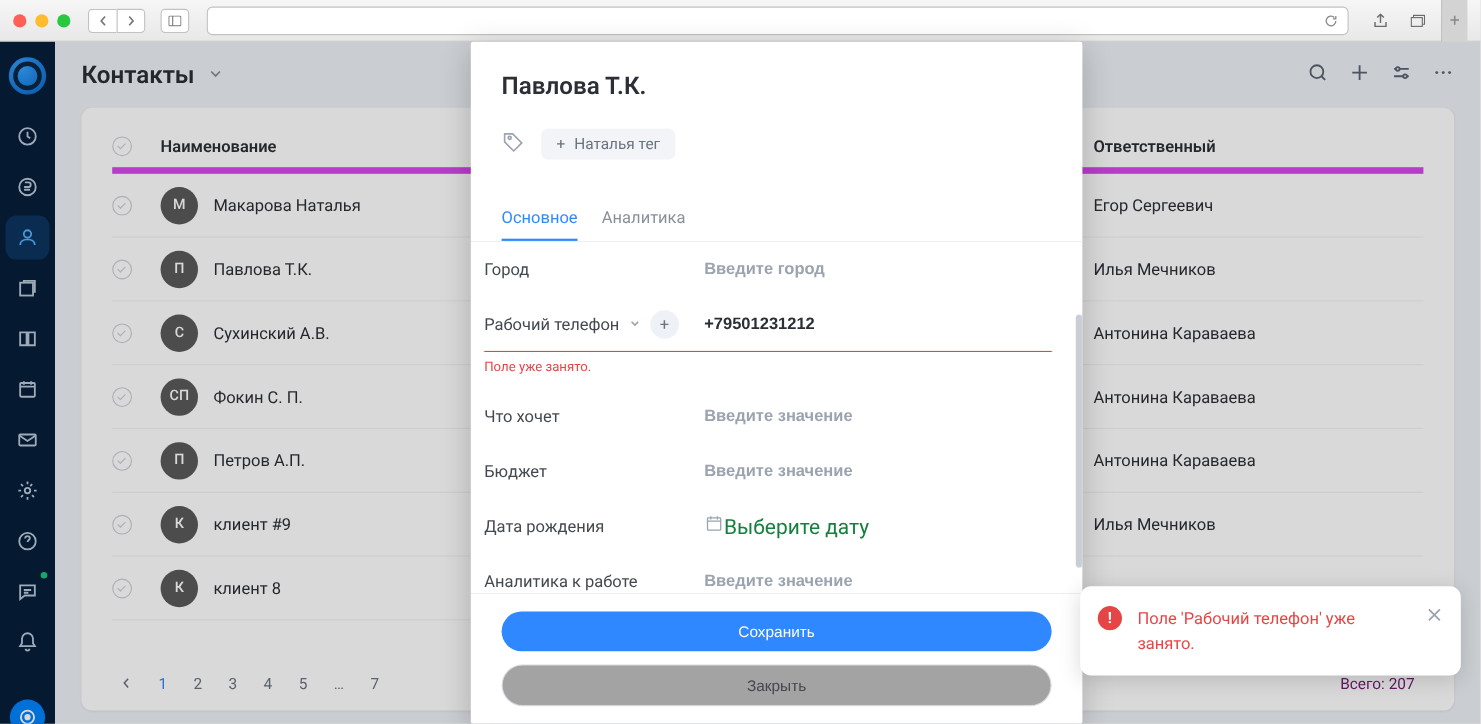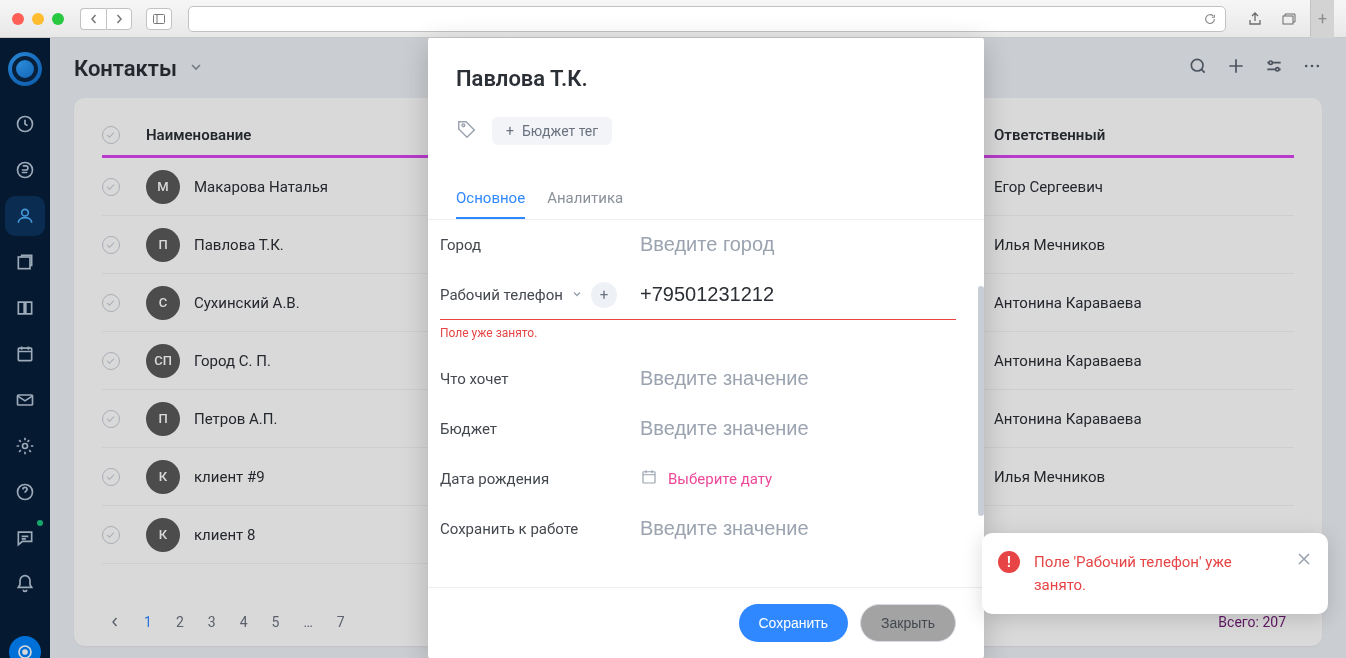--- a/index.html
+++ b/index.html
@@ -29,21 +29,21 @@
 .sidebar-bottom .sidebar-item:last-child { background: #0084ff; color: #fff; border-radius: 50%; width: 32px; height: 32px; }
 
 .content { flex: 1; padding: 0 24px; position: relative; }
 .page-header { display: flex; align-items: center; height: 60px; }
 .page-title { font-size: 22px; font-weight: 600; color: #2b2f36; }
 .page-title-chevron { margin-left: 12px; color: #8a9099; }
 .header-actions { margin-left: auto; display: flex; gap: 18px; color: #5a6370; }
 .header-actions svg, .header-actions span { cursor: pointer; }
 
 .card { background: #fff; border-radius: 10px; padding: 16px 28px 16px 28px; box-shadow: 0 1px 2px rgba(0,0,0,0.05); height: 548px; position: relative; display: flex; flex-direction: column; }
-.table-head-row { display: flex; align-items: center; height: 44px; border-bottom: 3px solid #d946ef; color: #2b2f36; font-weight: 600; font-size: 15px; }
+.table-head-row { display: flex; align-items: center; height: 44px; border-bottom: 6px solid #d946ef; color: #2b2f36; font-weight: 600; font-size: 15px; }
 .row { display: flex; align-items: center; height: 58px; border-bottom: 1px solid #f2f2f2; }
 .col-check { width: 44px; display: flex; align-items: center; justify-content: flex-start; }
 .check-circle { width: 18px; height: 18px; border: 1.5px solid #c9ced6; border-radius: 50%; position: relative; }
 .check-circle::after { content: ""; width: 6px; height: 3px; border-left: 1.5px solid #c9ced6; border-bottom: 1.5px solid #c9ced6; position: absolute; transform: rotate(-45deg); left: 4px; top: 5px; }
 .col-name { flex: 1; display: flex; align-items: center; gap: 14px; color: #2b2f36; font-size: 15px; }
 .avatar { width: 34px; height: 34px; border-radius: 50%; background: #5a5a5a; color: #fff; display: flex; align-items: center; justify-content: center; font-size: 13px; font-weight: 500; }
 .col-owner { width: 300px; color: #2b2f36; font-size: 15px; }
 
 .pager { display: flex; align-items: center; gap: 24px; padding: 14px 8px 0 8px; color: #6b7280; font-size: 14px; margin-top: auto; }
 .pager .active { color: #2f88ff; }
@@ -66,27 +66,27 @@
 .owner-name { font-size: 15px; color: #2b2f36; }
 .tabs { display: flex; gap: 22px; border-bottom: 1px solid #eceef1; padding: 0 28px; }
 .tab { padding: 10px 0; font-size: 15px; color: #8a9099; cursor: pointer; border-bottom: 2px solid transparent; }
 .tab.active { color: #2f88ff; border-bottom-color: #2f88ff; }
 
 .form { flex: 1; overflow: auto; padding: 0 28px 10px 12px; }
 .form-row { display: flex; align-items: center; min-height: 50px; border-bottom: 1px solid transparent; }
 .form-label { width: 200px; color: #44484f; font-size: 15px; display: flex; align-items: center; gap: 8px; }
 .form-label .chev { color: #9aa3af; }
 .add-circle { width: 26px; height: 26px; border-radius: 50%; background: #eef1f6; display: flex; align-items: center; justify-content: center; color: #6b7280; cursor: pointer; }
-.form-input { flex: 1; font-size: 20px; color: #2b2f36; border: none; outline: none; background: transparent; }
+.form-input { flex: 1; font-size: 15px; color: #2b2f36; border: none; outline: none; background: transparent; font-weight: bold; }
 .form-input::placeholder { color: #9aa3af; }
-.form-placeholder { color: #ec4899; font-size: 15px; flex: 1; display: flex; align-items: center; gap: 10px; }
+.form-placeholder { color: #15803d; font-size: 19px; flex: 1; display: flex; align-items: center; }
 .form-row.error { border-bottom: 1px solid #e74545; }
 .error-msg { color: #e74545; font-size: 12px; margin: 6px 0 14px 0; }
 
-.modal-footer { display: flex; justify-content: flex-end; gap: 12px; padding: 16px 28px; border-top: 1px solid #eceef1; }
+.modal-footer { display: flex; justify-content: flex-end; gap: 12px; padding: 16px 28px; border-top: 1px solid #eceef1; flex-direction: column; }
 .btn { padding: 10px 20px; border-radius: 20px; font-size: 14px; cursor: pointer; border: none; }
 .btn-primary { background: #2f88ff; color: #fff; }
 .btn-secondary { background: #a3a3a3; color: #44484f; border: 1px solid #d5d9e0; }
 
 
 .toast { position: absolute; right: 18px; bottom: 44px; width: 346px; background: #fff; border-radius: 10px; box-shadow: 0 4px 20px rgba(0,0,0,0.15); padding: 18px 16px; display: flex; gap: 14px; align-items: flex-start; z-index: 99; }
 .toast-icon { width: 22px; height: 22px; border-radius: 50%; background: #e74545; color: #fff; display: flex; align-items: center; justify-content: center; font-weight: 700; font-size: 14px; flex-shrink: 0; }
 .toast-msg { color: #e74545; font-size: 15px; line-height: 1.5; flex: 1; }
 .toast-close { color: #9aa3af; cursor: pointer; flex-shrink: 0; }
 
@@ -283,21 +283,21 @@
             <span>Сухинский А.В.</span>
           </div>
         <div class="col-owner">Антонина Караваева</div>
       </div>
       <div class="row">
         <div class="col-check">
             <div class="check-circle"></div>
           </div>
         <div class="col-name">
             <div class="avatar">СП</div>
-            <span>Город С. П.</span>
+            <span>Фокин С. П.</span>
           </div>
         <div class="col-owner">Антонина Караваева</div>
       </div>
       <div class="row">
         <div class="col-check">
             <div class="check-circle"></div>
           </div>
         <div class="col-name">
             <div class="avatar">П</div>
             <span>Петров А.П.</span>
@@ -347,21 +347,21 @@
 <div class="modal">
   <div class="modal-header">
     <div class="modal-title">Павлова Т.К.</div>
     <div class="tag-row">
       <span class="tag-icon"><svg width="22" height="22" viewBox="0 0 24 24" fill="none" stroke="currentColor" stroke-width="1.6">
             <path d="M3 12V4h8l9 9-8 8-9-9z"></path>
             <circle cx="8" cy="8" r="1.5"></circle>
           </svg></span>
       <div class="tag-add">
         <span>+</span>
-        <span>Бюджет тег</span>
+        <span>Наталья тег</span>
       </div>
     </div>
   </div>
   <div class="tabs">
     <div class="tab active">Основное</div>
     <div class="tab">Аналитика</div>
   </div>
 
   <div class="form">
     <div class="form-row">
@@ -393,21 +393,21 @@
       <div class="form-label">Дата рождения</div>
       <div class="form-placeholder">
         <span><svg width="18" height="18" viewBox="0 0 24 24" fill="none" stroke="#9aa3af" stroke-width="1.6">
               <rect x="4" y="5" width="16" height="15" rx="1"></rect>
               <path d="M4 9h16M8 3v4M16 3v4"></path>
             </svg></span>
         <span>Выберите дату</span>
       </div>
     </div>
     <div class="form-row">
-      <div class="form-label">Сохранить к работе</div>
+      <div class="form-label">Аналитика к работе</div>
       <input class="form-input" placeholder="Введите значение" style="">
     </div>
   </div>
 
   <div class="modal-footer">
     <button class="btn btn-primary">Сохранить</button>
     <button class="btn btn-secondary">Закрыть</button>
   </div>
   <div class="scroll-thumb"></div>
 </div>

